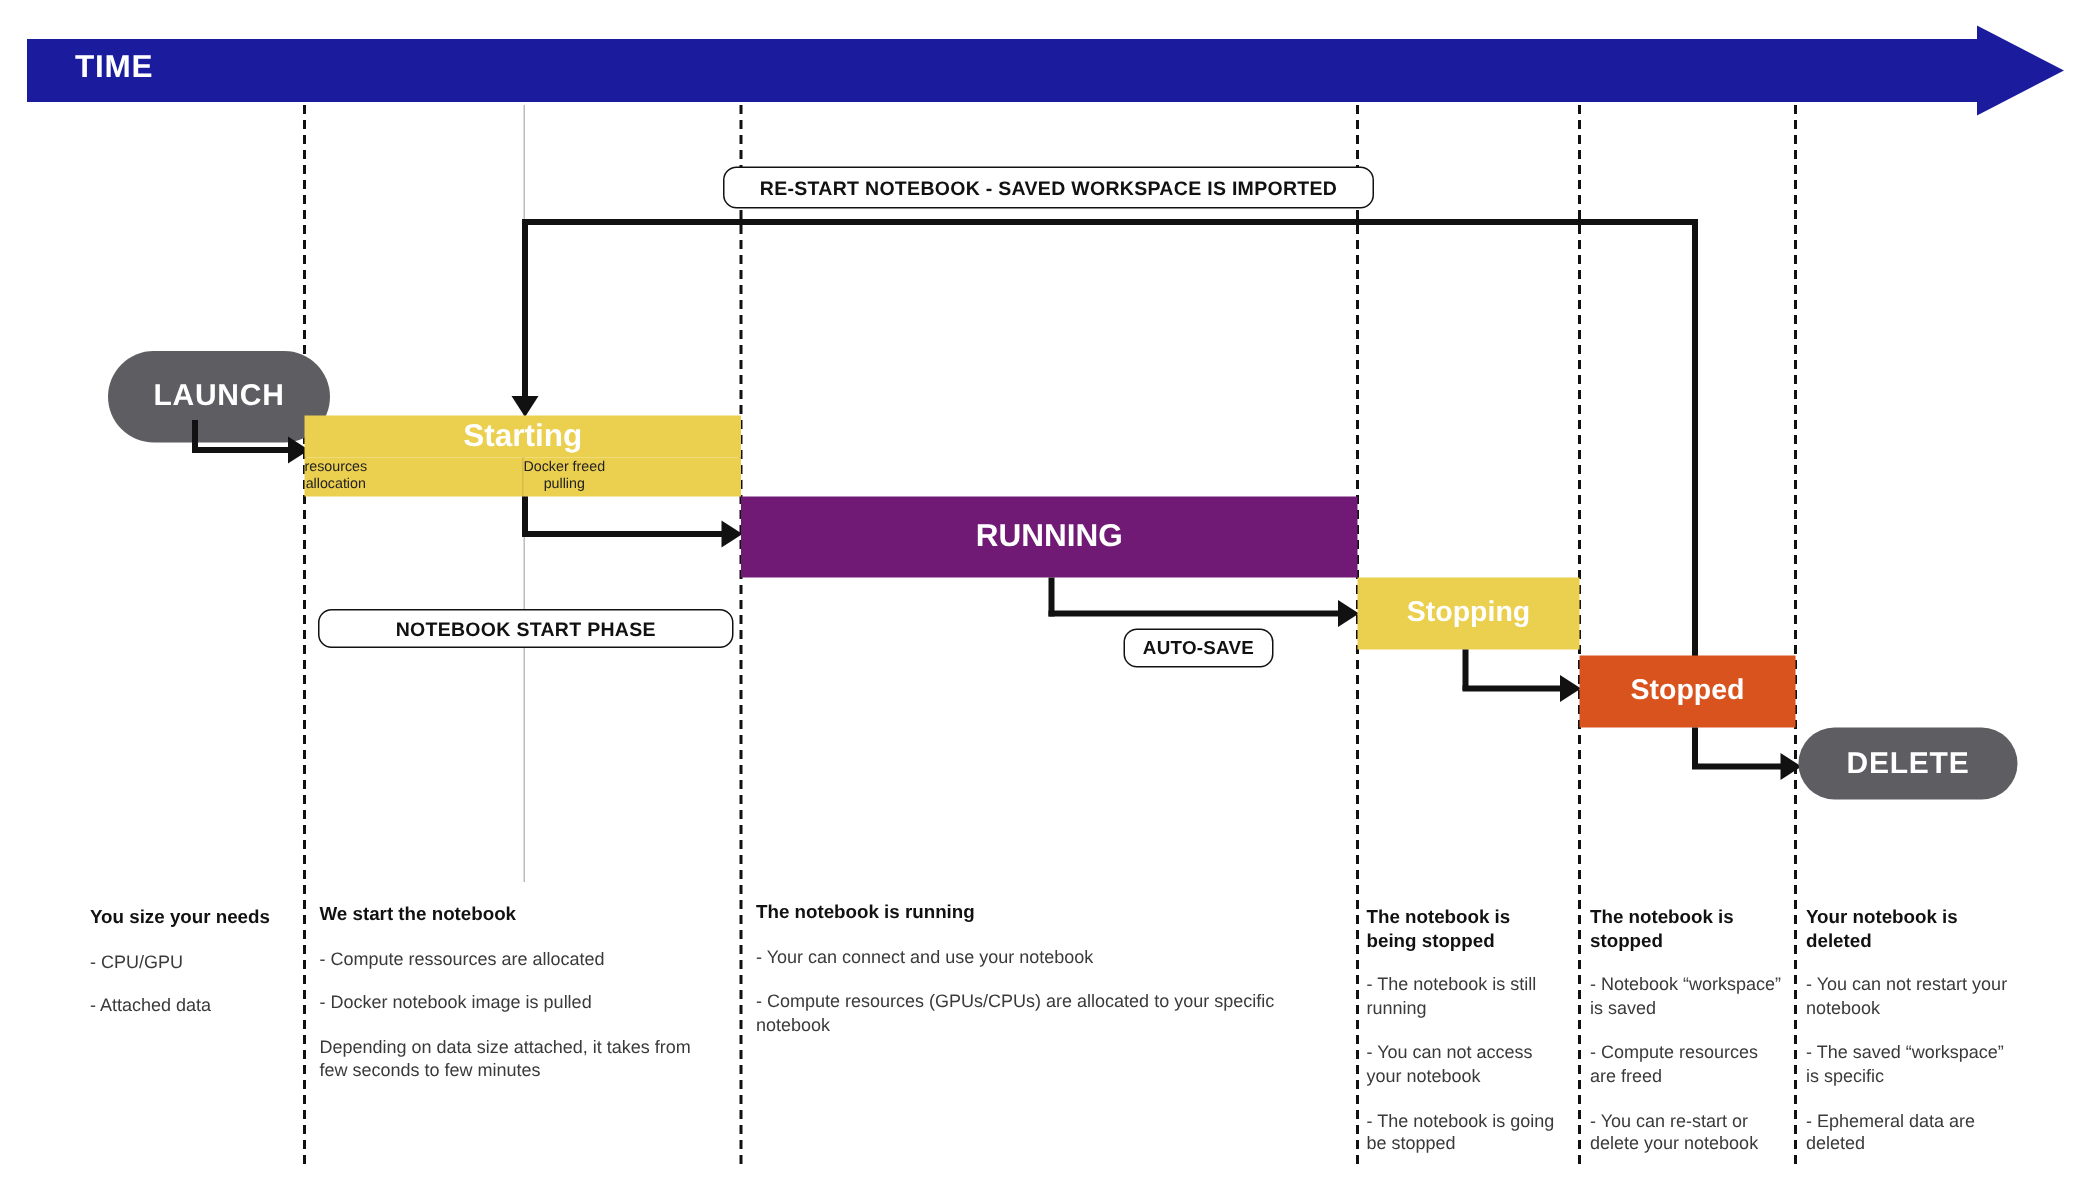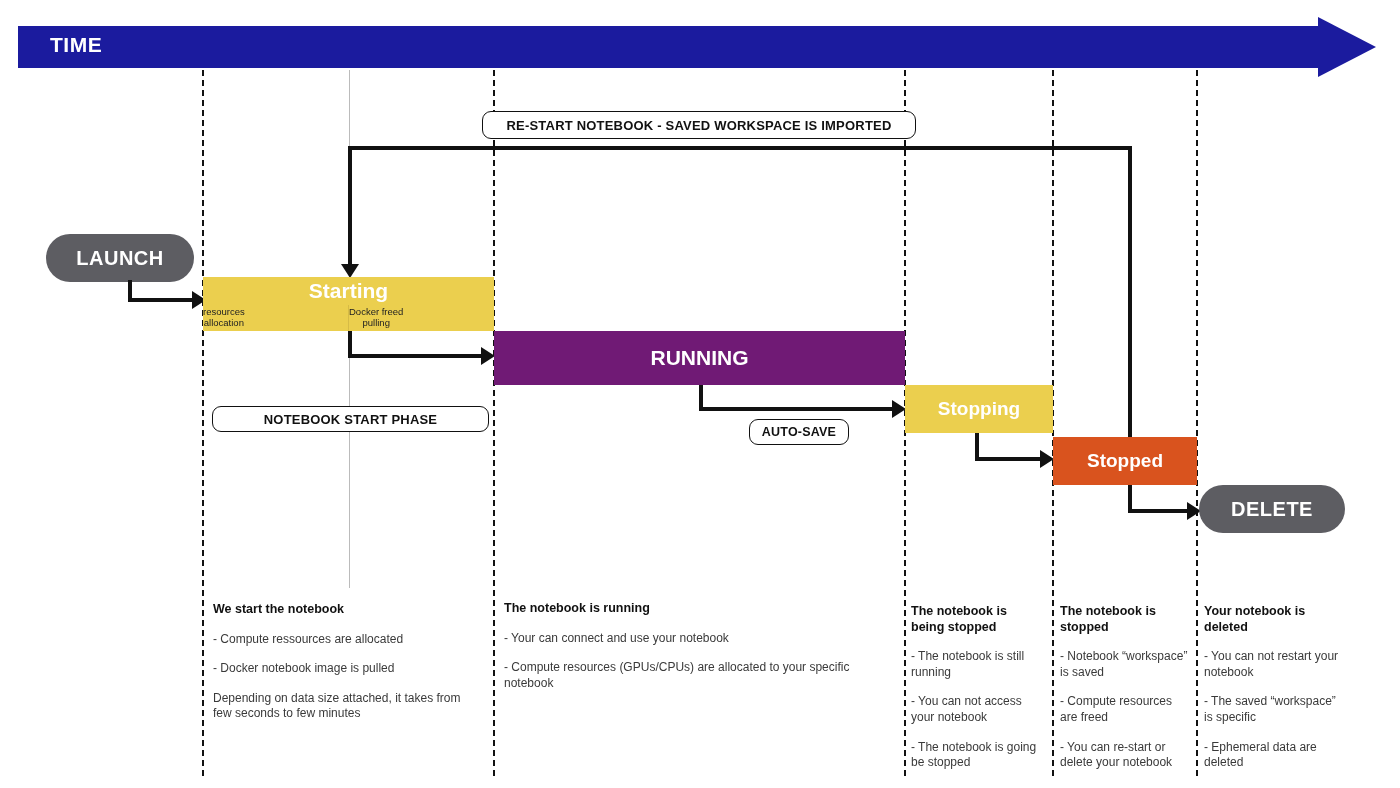--- a/index.html
+++ b/index.html
@@ -111,21 +111,21 @@
     background: #5d5d62;
     color: #ffffff;
     border-radius: 999px;
     display: flex;
     align-items: center;
     justify-content: center;
     font-size: 20px;
     font-weight: bold;
     letter-spacing: 0.5px;
   }
-  .pill-launch { left: 46px; top: 234px; width: 148px; height: 48px; }
+  .pill-launch { left: 72px; top: 234px; width: 148px; height: 61px; }
   .pill-delete { left: 1199px; top: 485px; width: 146px; height: 48px; }
 
   
   .tag {
     position: absolute;
     background: #ffffff;
     border: 1.6px solid #111111;
     border-radius: 9px;
     display: flex;
     align-items: center;
@@ -245,20 +245,25 @@
   <div class="bar bar-stopped">
     <span>Stopped</span>
   </div>
 
   <div class="ln-v" style="left:1128px; top:485px; height:27px;"></div>
   <div class="ln-h" style="left:1128px; top:509px; width:65px;"></div>
   <div class="ar-right" style="left:1187px; top:502px;"></div>
 
   <div class="pill pill-delete">DELETE</div>
 
+  <div class="col" style="left:60px; width:134px;">
+    <h4>You size your needs</h4>
+    <p>- CPU/GPU</p>
+    <p>- Attached data</p>
+  </div>
 
   <div class="col" style="left:504px; width:370px; top:601px;">
     <h4>The notebook is running</h4>
     <p>- Your can connect and use your notebook</p>
     <p>- Compute resources (GPUs/CPUs) are allocated to your specific notebook</p>
   </div>
 
   <div class="col" style="left:213px; width:265px; top:602px;">
     <h4>We start the notebook</h4>
     <p>- Compute ressources are allocated</p>

